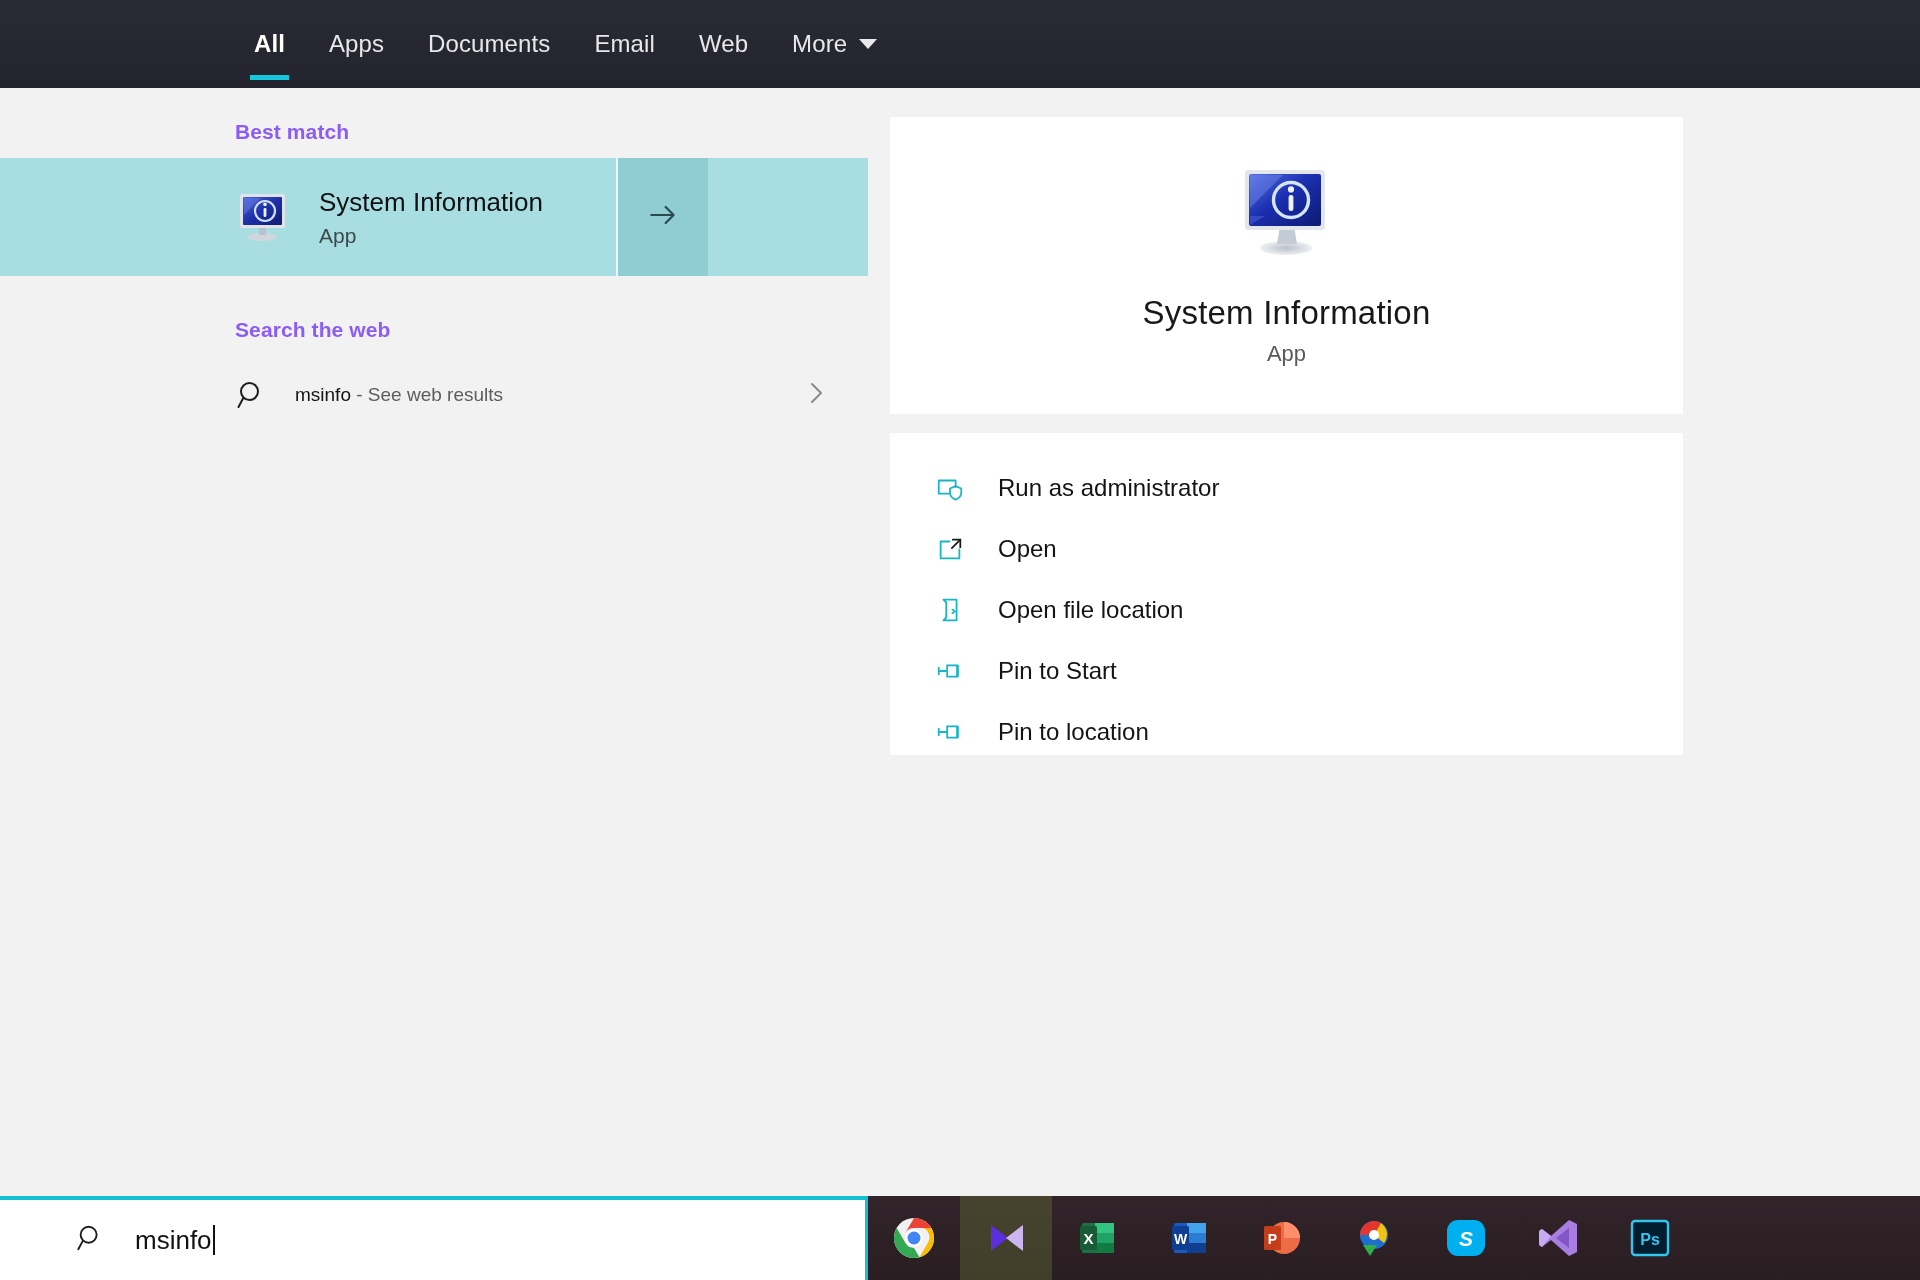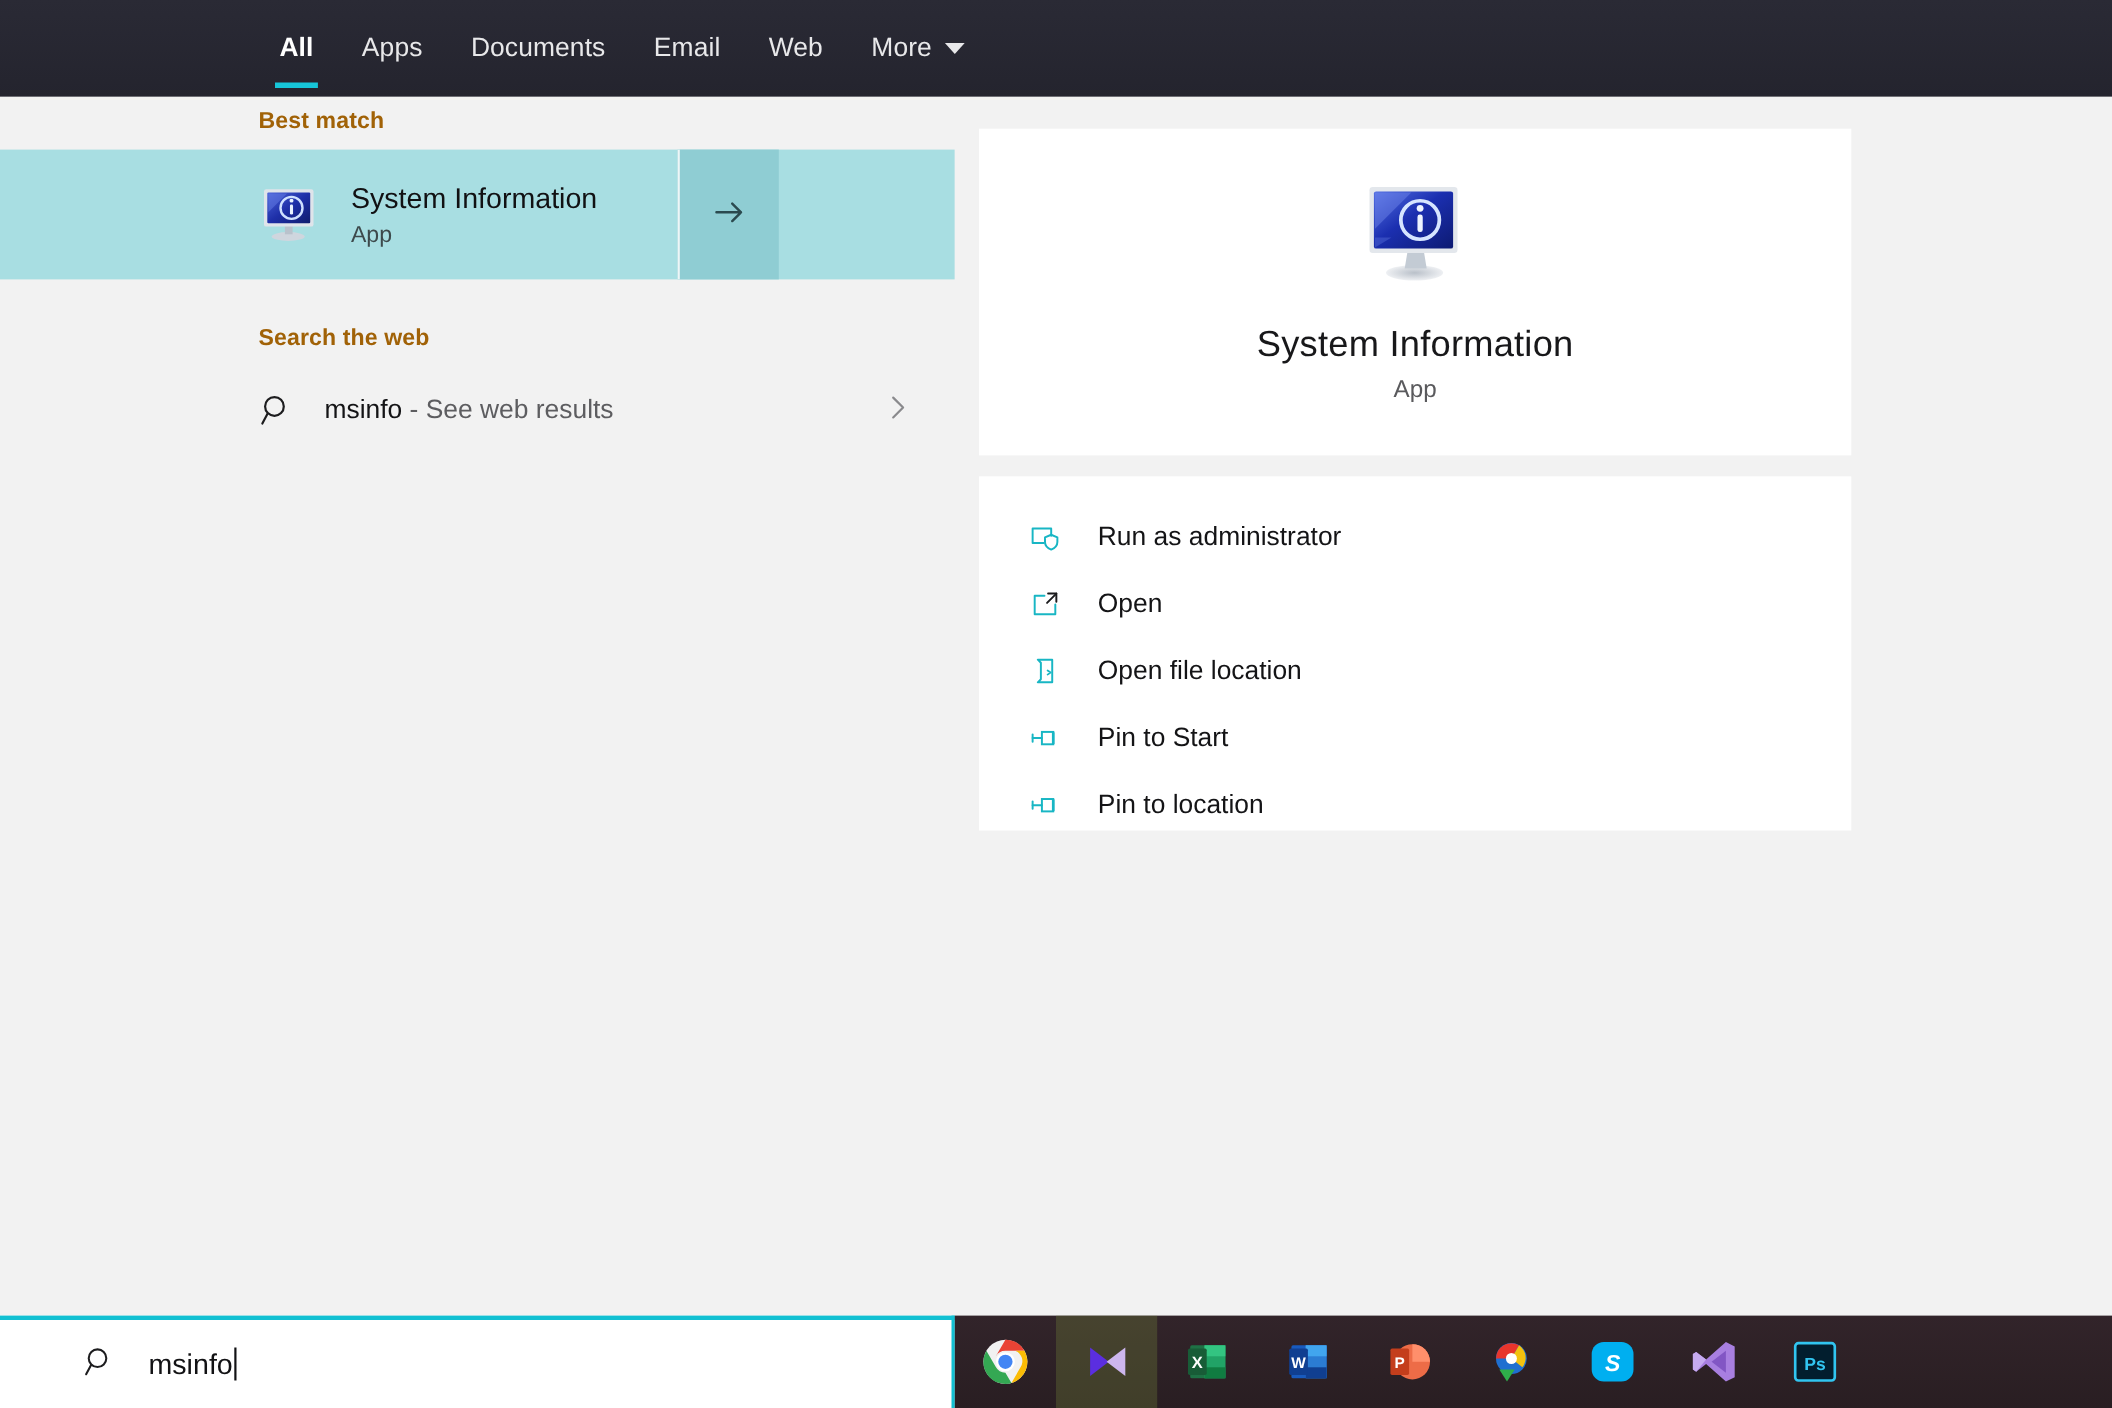--- a/index.html
+++ b/index.html
@@ -90,22 +90,22 @@
   .left-pane {
     position: absolute;
     left: 0; top: 88px;
     width: 868px;
     height: 1108px;
     background: #f2f2f2;
   }
   .section-head {
     font-size: 21px;
     font-weight: 600;
-    color: #a16207;
-    padding: 10px 0 14px 235px;
+    color: #8b5cf6;
+    padding: 32px 0 14px 235px;
     letter-spacing: .1px;
   }
   .section-head.web { padding-top: 42px; }
 
   .best-row {
     position: relative;
     display: flex;
     align-items: center;
     height: 118px;
     background: #a8dee2;
@@ -152,21 +152,21 @@
     display: flex;
     align-items: center;
     height: 78px;
     padding-left: 235px;
     position: relative;
     cursor: default;
   }
   .web-row .magnifier { flex: none; width: 34px; height: 34px; }
   .web-query {
     margin-left: 26px;
-    font-size: 24px;
+    font-size: 19px;
     color: #141416;
   }
   .web-query .tail { color: #5d5d60; }
   .web-chevron {
     position: absolute;
     left: 805px;
     top: 50%;
     transform: translateY(-50%);
   }
 

